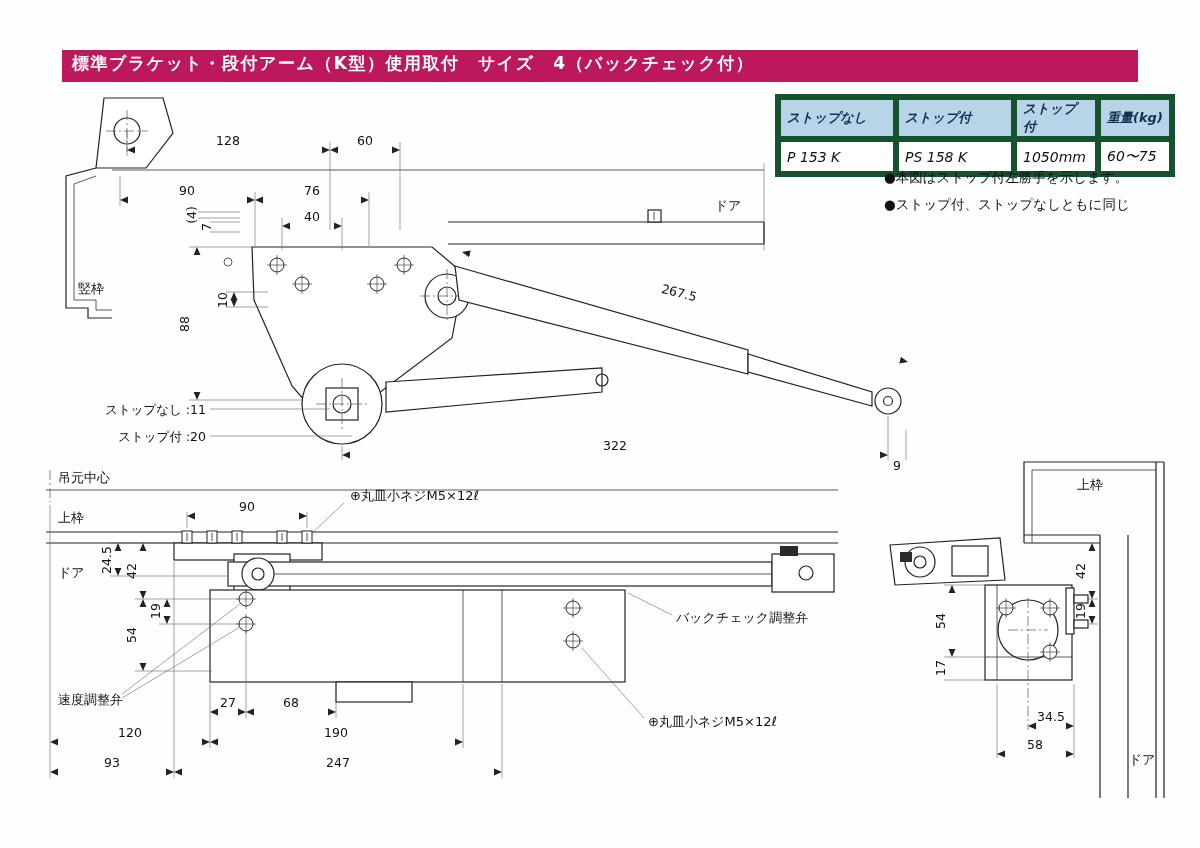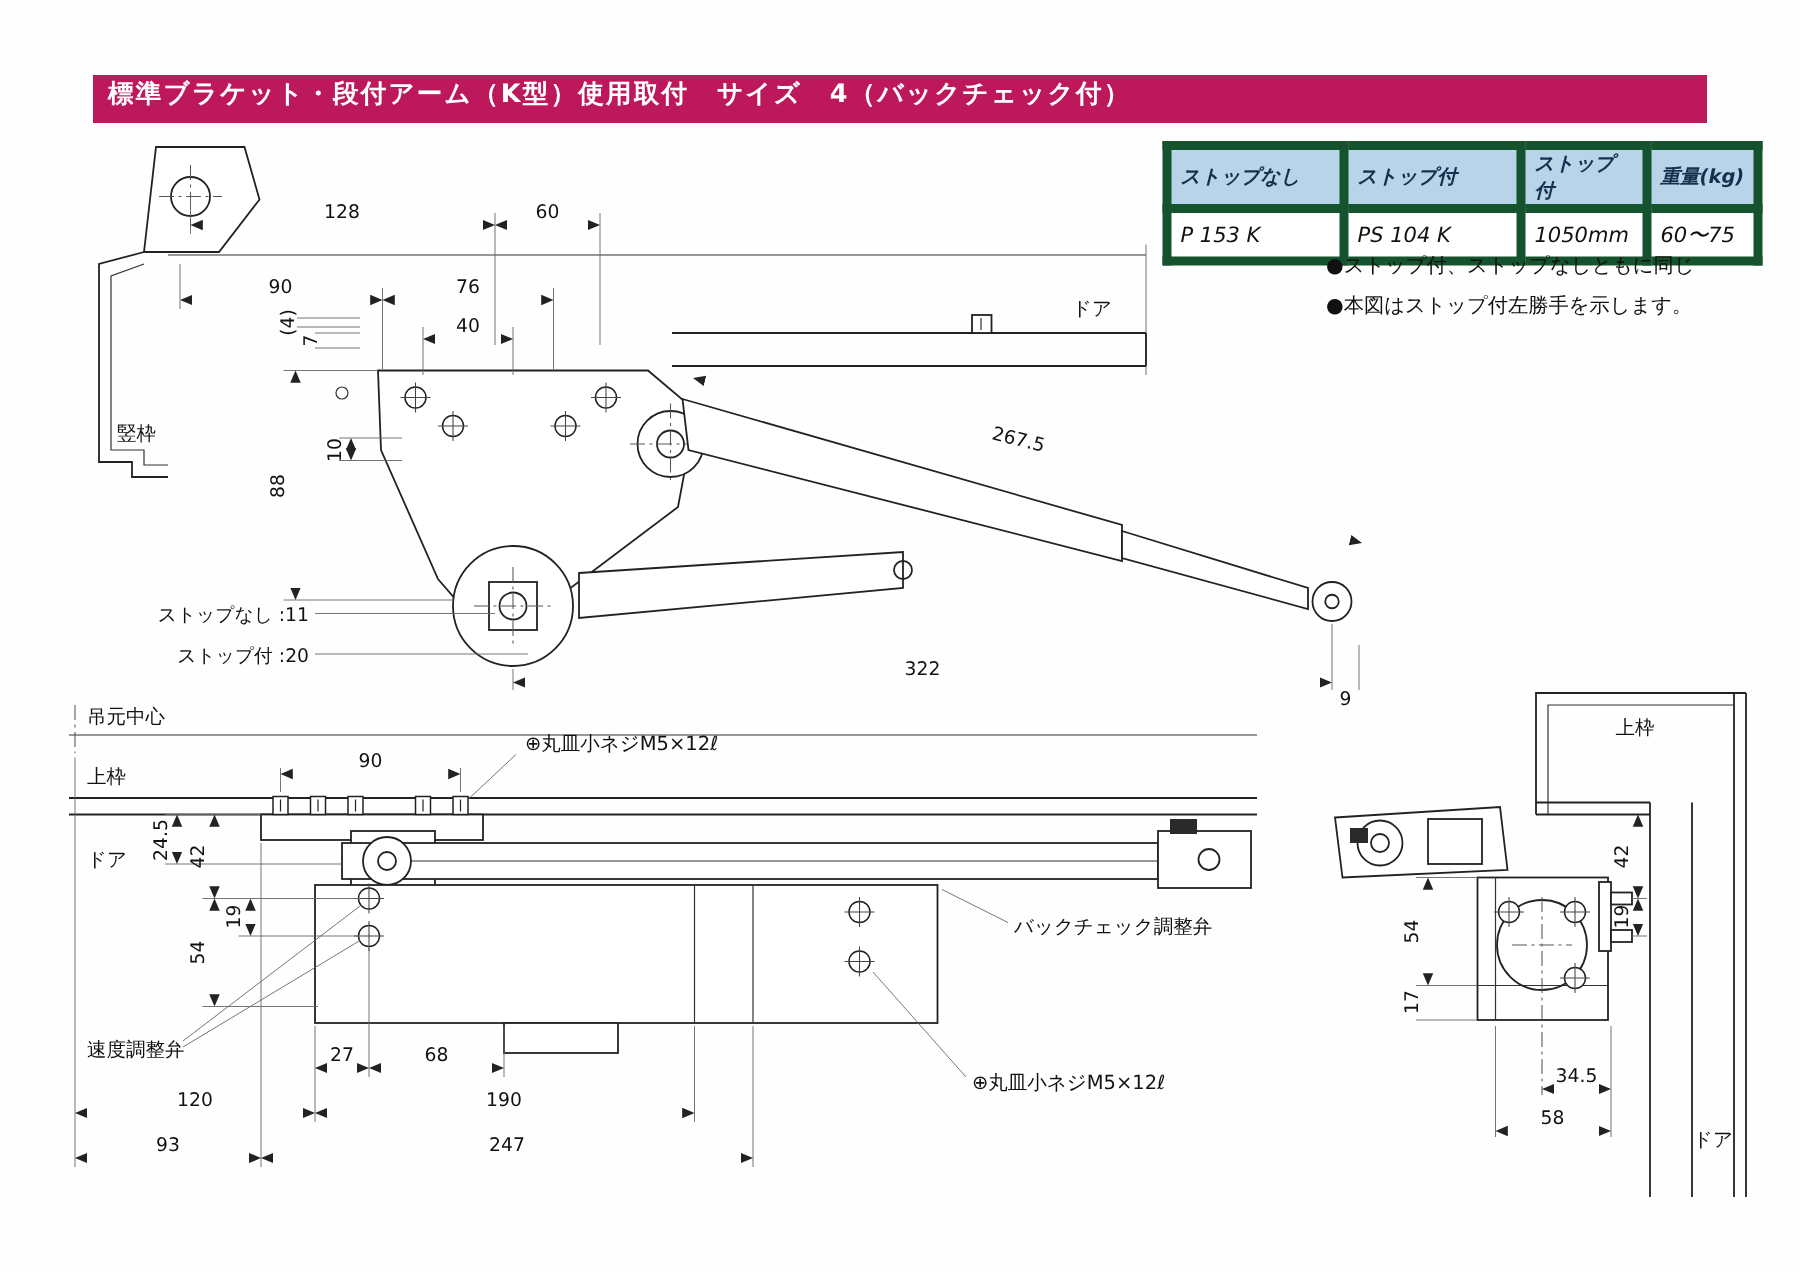--- a/index.html
+++ b/index.html
@@ -297,25 +297,25 @@
   <table class="spec-table">
     <tbody>
         <tr>
       <th class="col-a">ストップなし</th>
       <th class="col-b">ストップ付</th>
       <th class="col-c">ストップ付</th>
       <th class="col-d">重量(kg)</th>
     </tr>
     <tr>
       <td>P 153 K</td>
-      <td>PS 104 K</td>
+      <td>PS 158 K</td>
       <td>1050mm</td>
       <td>60〜75</td>
     </tr>
   </tbody>
     </table>
 
   <div class="notes">
+    <div>●本図はストップ付左勝手を示します。</div>
     <div>●ストップ付、ストップなしともに同じ</div>
-    <div>●本図はストップ付左勝手を示します。</div>
   </div>
 
 </div>
 
 </body></html>

